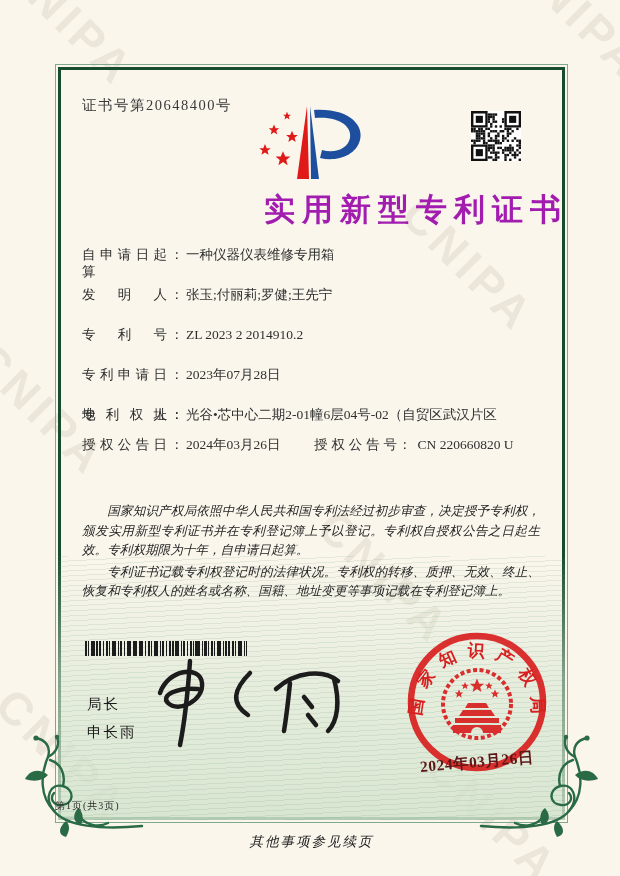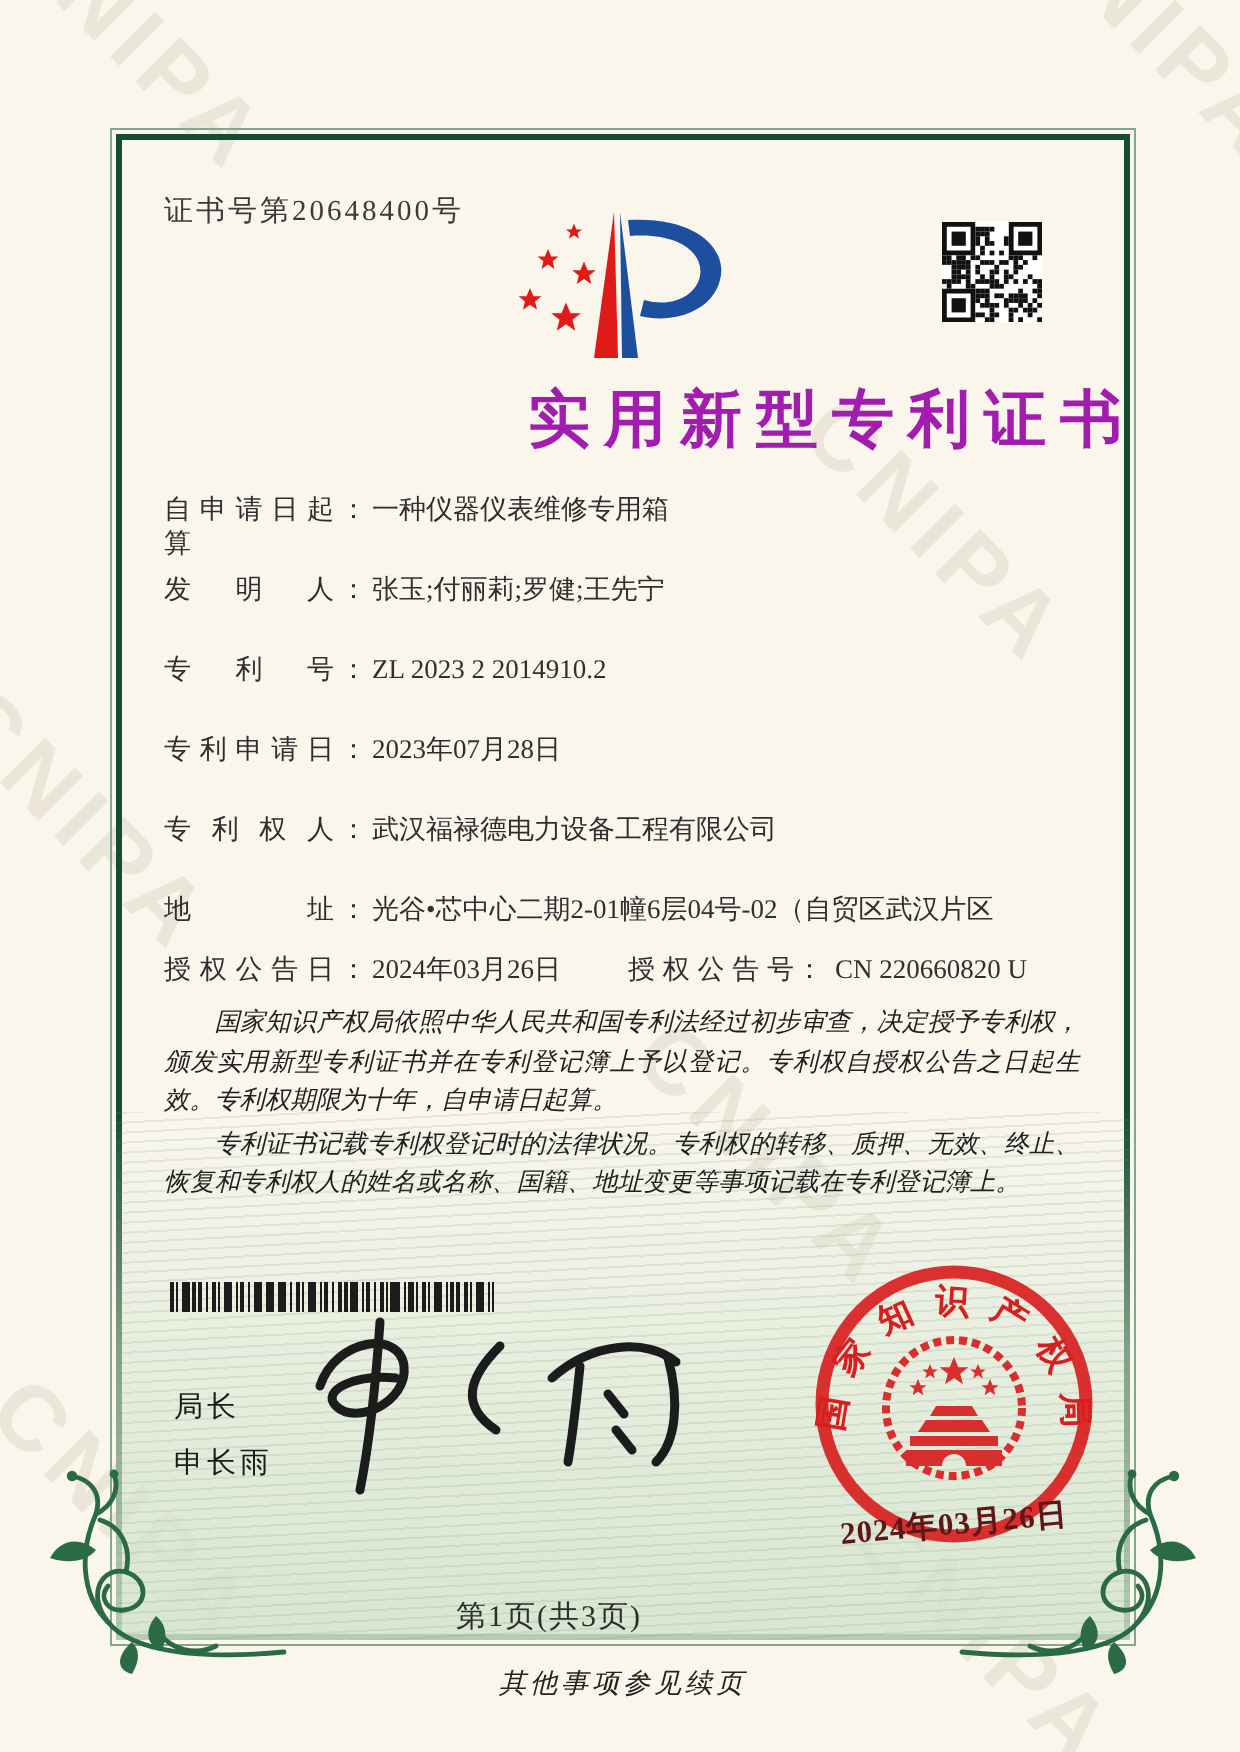--- a/index.html
+++ b/index.html
@@ -77,21 +77,21 @@
   }
   .director {
     position:absolute; left:87px; top:690px;
     font-family:"Liberation Sans", sans-serif;
     font-size:14.5px; color:#1a1a1a; line-height:28px; letter-spacing:2px;
   }
   .signature { position:absolute; left:138px; top:655px; }
   .seal { position:absolute; left:397px; top:630px; }
   .page-num {
     position:absolute; left:55px; top:799px; width:439px;
-    text-align:center; font-size:15px; color:#2d2d2d; letter-spacing:1px;
+    text-align:left; font-size:10px; color:#2d2d2d; letter-spacing:1px;
   }
   .bottom-note {
     position:absolute; left:55px; top:833px; width:513px;
     text-align:center; font-size:13.5px; font-style:italic;
     color:#222; letter-spacing:2px;
   }
   .flourish { position:absolute; pointer-events:none; }
   .flourish.left  { left:20px;  top:733px; }
   .flourish.right { left:478px; top:733px; transform:scaleX(-1); }
 </style>
@@ -321,21 +321,21 @@
   <div class="row">
     <span class="lbl">发明人</span><span class="colon">：</span><span>张玉;付丽莉;罗健;王先宁</span>
   </div>
   <div class="row">
     <span class="lbl">专利号</span><span class="colon">：</span><span>ZL 2023 2 2014910.2</span>
   </div>
   <div class="row">
     <span class="lbl">专利申请日</span><span class="colon">：</span><span>2023年07月28日</span>
   </div>
   <div class="row">
-    <span class="lbl">专利权人</span><span class="colon">：</span><span>武汉福禄德电力设备工程有限公司</span>
+    <span class="lbl">专利权人</span><span class="colon">：</span>
   </div>
   <div class="row addr">
     <span class="lbl">地址</span><span class="colon">：</span>
     <div>光谷•芯中心二期2-01幢6层04号-02（自贸区武汉片区</div>
   </div>
   <div class="row" style="margin-top:12px;">
     <span class="lbl">授权公告日</span><span class="colon">：</span><span class="val1">2024年03月26日</span><span class="lbl2">授权公告号</span><span class="colon2">：</span><span>CN 220660820 U</span>
   </div>
 </div>
 

